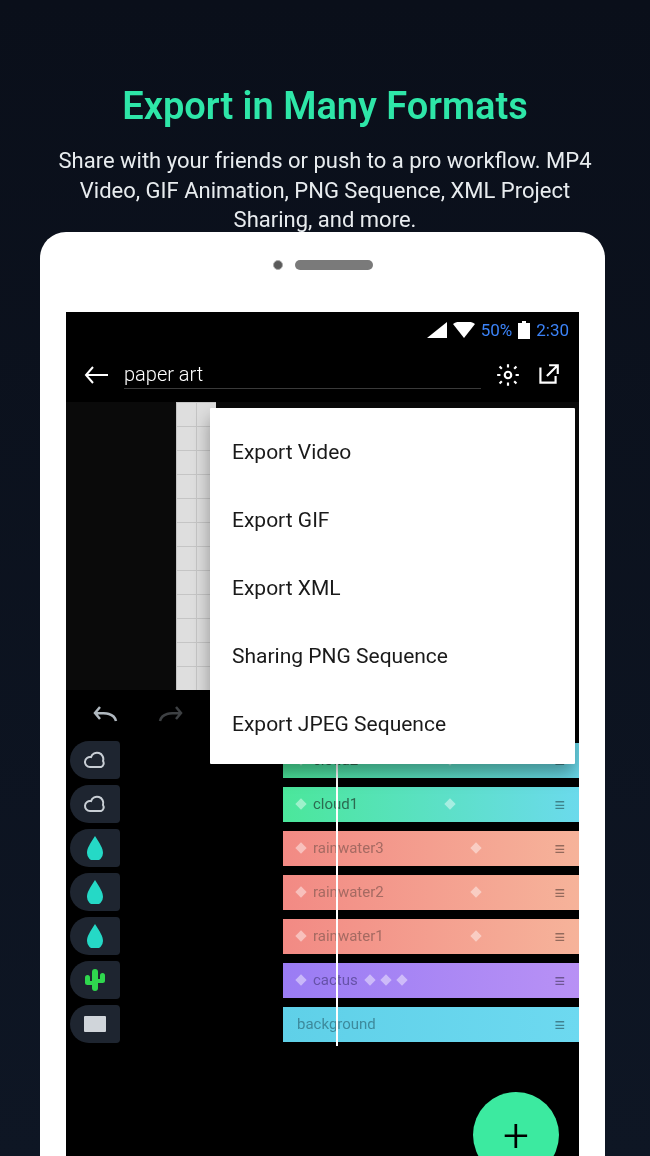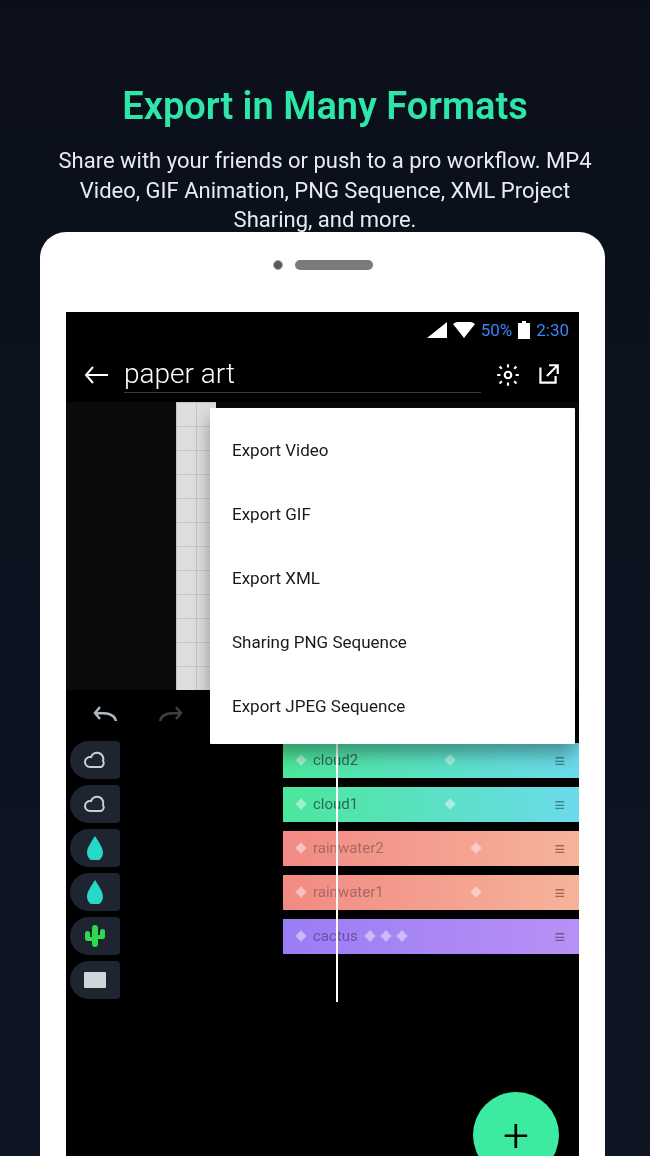--- a/index.html
+++ b/index.html
@@ -77,21 +77,21 @@
 .status-bar svg { fill: #fff; }
 .app-header {
   height: 54px;
   display: flex;
   align-items: center;
   gap: 14px;
   padding: 0 18px;
   color: #fff;
 }
 .app-header .title {
-  font-size: 28px;
+  font-size: 20px;
   font-weight: 300;
   flex: 1;
   border-bottom: 1px solid #3a3a3a;
   padding-bottom: 2px;
 }
 .app-header svg { stroke: #fff; }
 .canvas-area {
   position: relative;
   height: 288px;
   background: #0a0a0a;
@@ -174,21 +174,21 @@
   top: 96px;
   left: 144px;
   width: 365px;
   background: #fff;
   border-radius: 1px;
   box-shadow: 0 10px 18px rgba(0,0,0,.35);
   padding: 10px 0 6px;
 }
 .export-item {
   padding: 22px 22px;
-  font-size: 17px;
+  font-size: 21px;
   color: #1a1a1a;
 }
 .fab {
   position: absolute;
   right: 20px;
   bottom: 14px;
   width: 86px;
   height: 86px;
   background: #3ceaa0;
   border-radius: 50%;
@@ -287,20 +287,32 @@
           </div>
         </div>
         <div class="timeline-row">
           <div class="layer-icon-cell">
             <svg width="18" height="24" viewBox="0 0 18 24" fill="#25d9c6">
               <path d="M9 0 C 14 8 17 12 17 17 A8 8 0 0 1 1 17 C 1 12 4 8 9 0 Z"></path>
             </svg>
           </div>
           <div class="clip clip-rain">
             <span class="diamond"></span>
+            <span>rainwater3</span>
+            <span class="diamond" style="margin-left:80px"></span>
+          </div>
+        </div>
+        <div class="timeline-row">
+          <div class="layer-icon-cell">
+            <svg width="18" height="24" viewBox="0 0 18 24" fill="#25d9c6">
+              <path d="M9 0 C 14 8 17 12 17 17 A8 8 0 0 1 1 17 C 1 12 4 8 9 0 Z"></path>
+            </svg>
+          </div>
+          <div class="clip clip-rain">
+            <span class="diamond"></span>
             <span>rainwater2</span>
             <span class="diamond" style="margin-left:80px"></span>
           </div>
         </div>
         <div class="timeline-row">
           <div class="layer-icon-cell">
             <svg width="18" height="24" viewBox="0 0 18 24" fill="#25d9c6">
               <path d="M9 0 C 14 8 17 12 17 17 A8 8 0 0 1 1 17 C 1 12 4 8 9 0 Z"></path>
             </svg>
           </div>
@@ -326,20 +338,23 @@
             <span class="diamond"></span>
             <span class="diamond"></span>
             <span class="diamond"></span>
           </div>
         </div>
         <div class="timeline-row">
           <div class="layer-icon-cell">
             <svg width="22" height="16" viewBox="0 0 22 16" fill="#d0d5da">
               <rect width="22" height="16" rx="1"></rect>
             </svg>
+          </div>
+          <div class="clip clip-bg">
+            <span>background</span>
           </div>
         </div>
         <div class="playhead"></div>
       </div>
 
     <div class="export-menu" id="export-menu">
     <div class="export-item">Export Video</div>
         <div class="export-item">Export GIF</div>
         <div class="export-item">Export XML</div>
         <div class="export-item">Sharing PNG Sequence</div>

